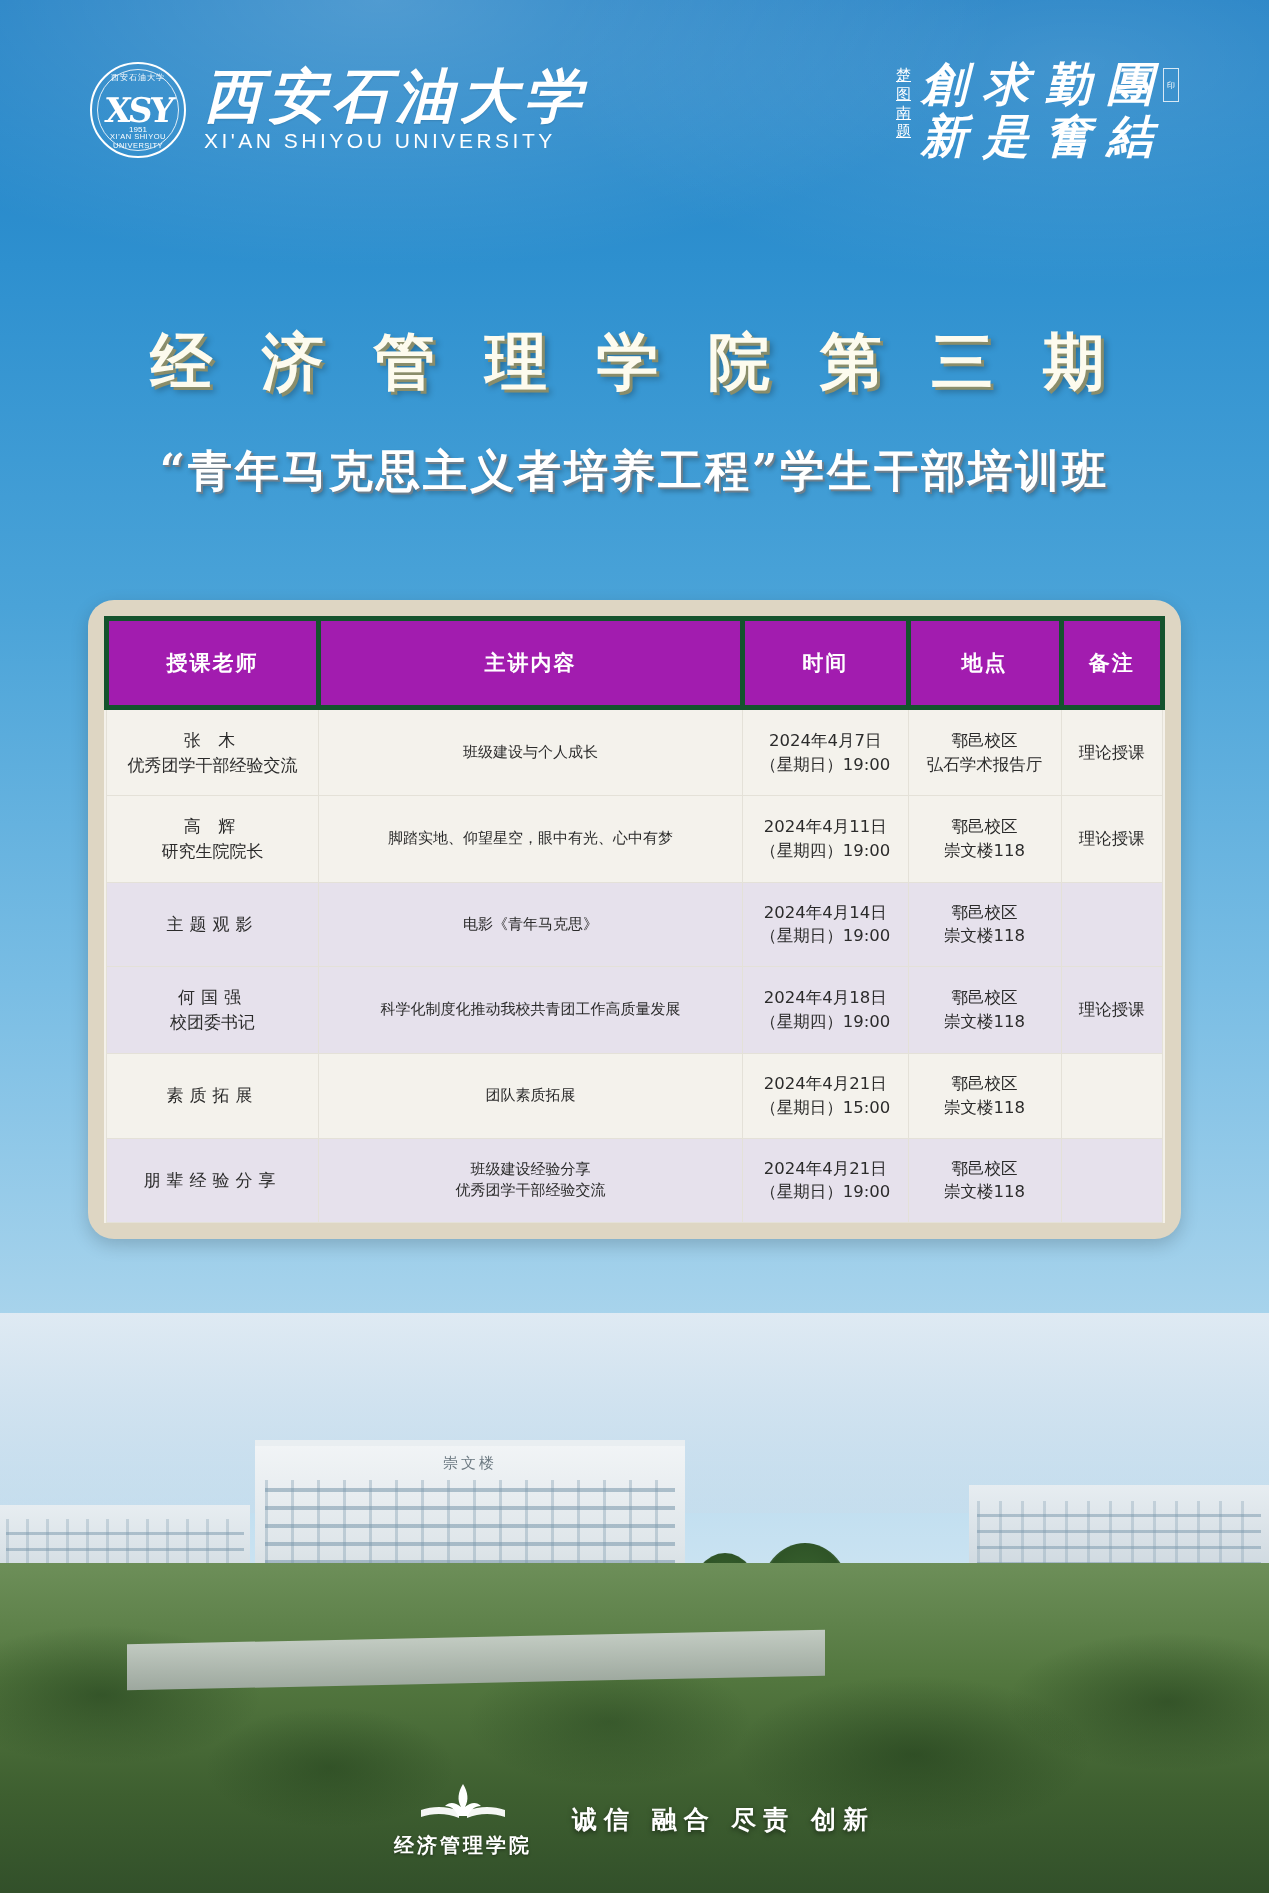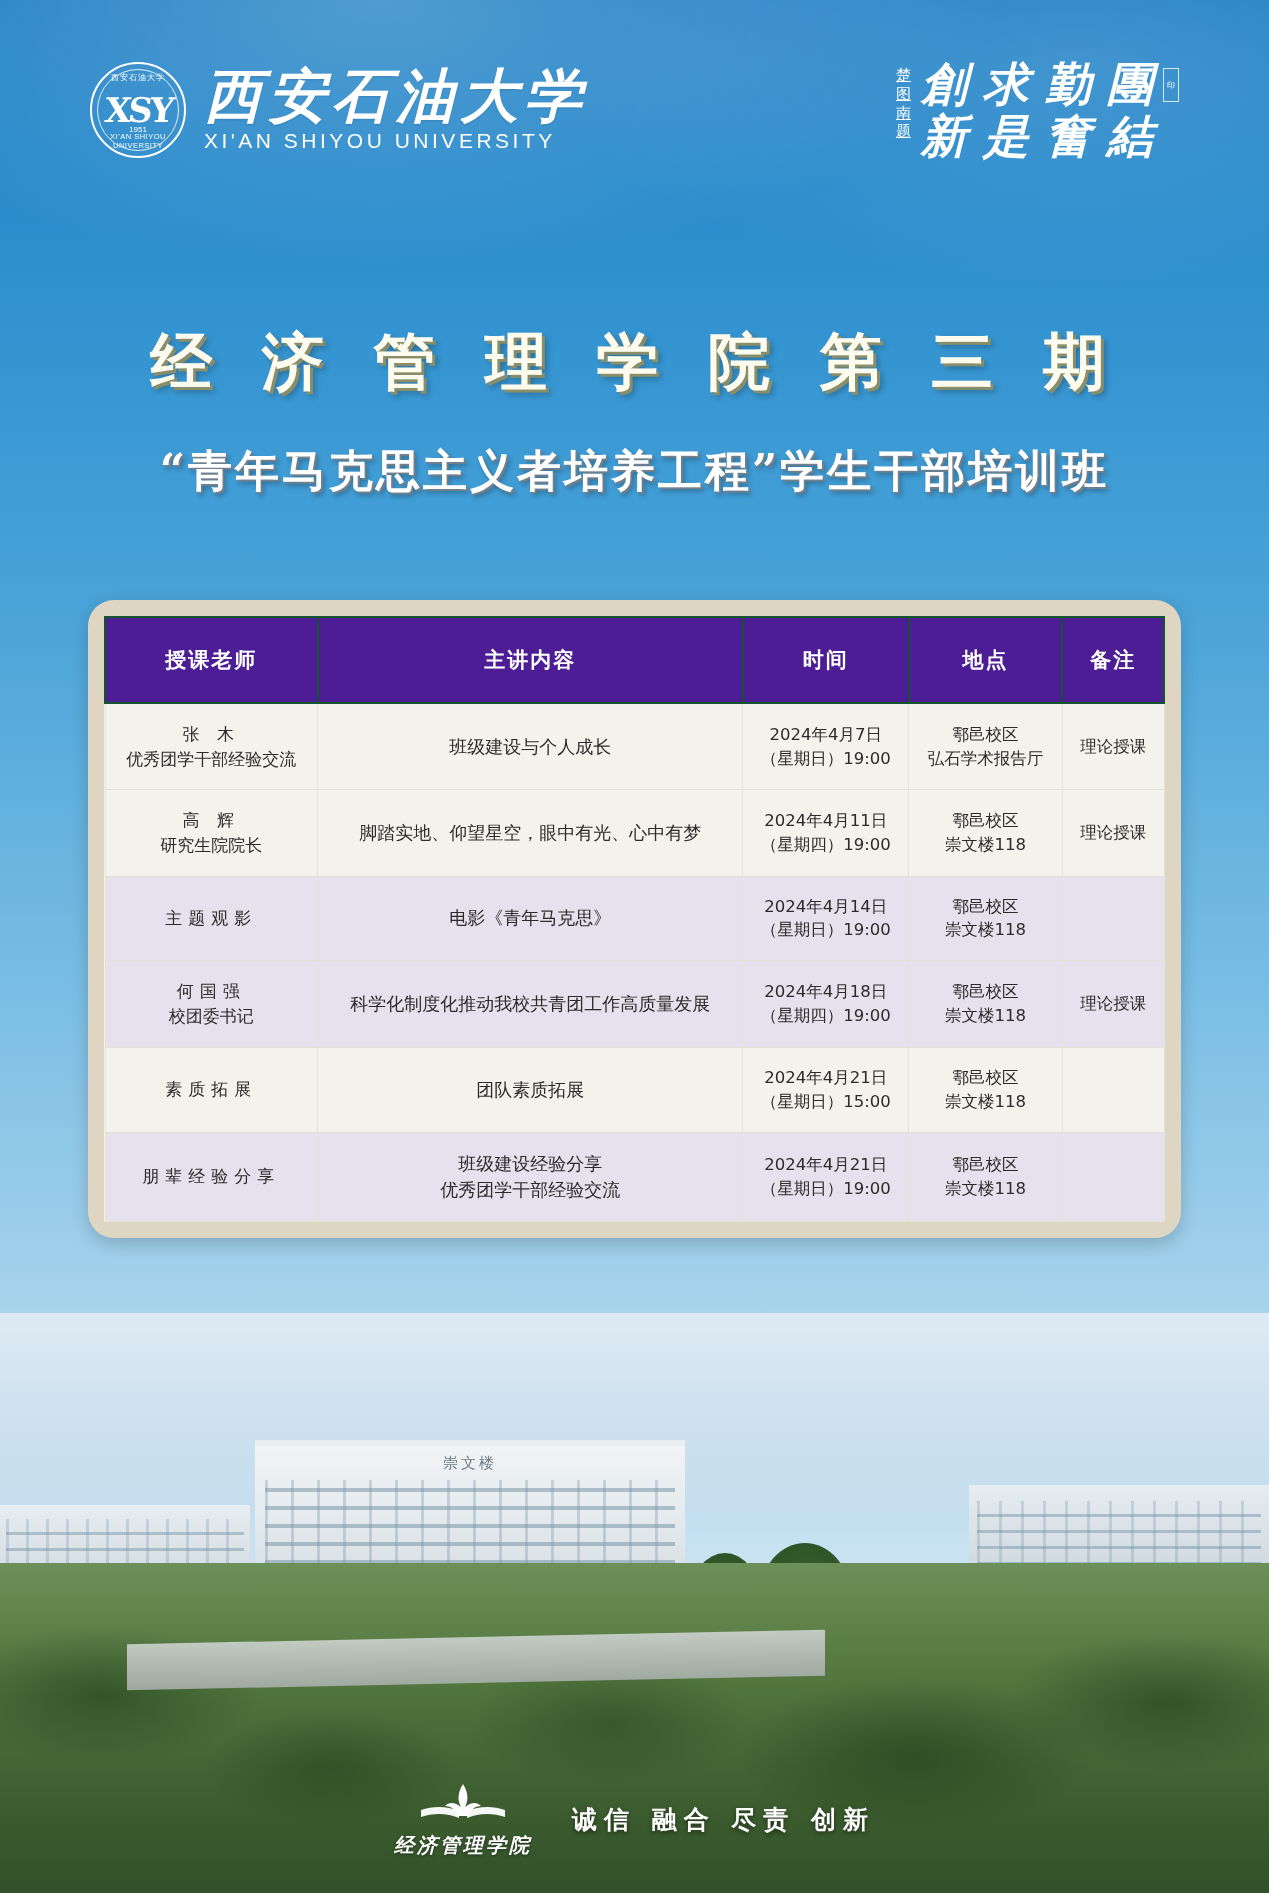--- a/index.html
+++ b/index.html
@@ -112,37 +112,37 @@
     width: 100%; border-collapse: collapse;
     background: #f4f1ea;
     table-layout: fixed;
   }
   col.c1 { width: 205px; }
   col.c2 { width: 410px; }
   col.c3 { width: 160px; }
   col.c4 { width: 148px; }
   col.c5 { width: 98px; }
   th {
-    background: #4c1d95; color: #ffffff;
+    background: #a21caf; color: #ffffff;
     font-size: 21px; font-weight: bold; letter-spacing: 2px;
-    padding: 28px 4px; border: 2px solid #14532d;
+    padding: 28px 4px; border: 5px solid #14532d;
     font-family: "DejaVu Sans", sans-serif;
   }
   td {
     border: 1px solid #e4e1d8;
     text-align: center; vertical-align: middle;
     font-size: 16.5px; color: #2b2b2b; line-height: 1.45;
     padding: 18px 8px;
     font-family: "DejaVu Sans", sans-serif;
   }
   tr.alt td { background: #e6e1ec; }
   tr.norm td { background: #f4f2ec; }
   td.teacher { font-size: 17px; }
   td.teacher .tname { letter-spacing: 6px; }
-  td.topic { font-size: 18px; }
+  td.topic { font-size: 15px; }
   td.time .t1 { display: block; }
   td.time .t2 { display: block; }
   td.place .p1 { display: block; }
   td.place .p2 { display: block; }
   
   .photo {
     position: absolute; left: 0; bottom: 0; width: 100%; height: 580px;
     overflow: hidden;
   }
   .photo-sky {
@@ -207,21 +207,21 @@
     border-radius: 50% 50% 42% 42%;
   }
   .t-a { left: 690px; }
   .t-b { left: 760px; bottom: 246px; width: 90px; height: 104px; }
   .t-c { left: 180px; bottom: 252px; width: 60px; height: 76px; }
   
   .footer {
     position: absolute; left: 0; bottom: 34px; width: 100%;
     display: flex; align-items: center; justify-content: center; gap: 40px;
   }
-  .coll-logo { display: flex; flex-direction: column; align-items: center; gap: 6px; font-style: italic; }
+  .coll-logo { display: flex; flex-direction: column; align-items: center; gap: 6px; }
   .coll-mark { width: 120px; height: 46px; position: relative; }
   .coll-name {
     color: #ffffff; font-size: 20px; letter-spacing: 3px; font-weight: bold;
     font-family: "DejaVu Sans", sans-serif;
     text-shadow: 0 1px 3px rgba(0,0,0,0.45);
   }
   .footer-slogan {
     color: #ffffff; font-size: 25px; letter-spacing: 7px; font-weight: bold;
     font-family: "DejaVu Serif", serif;
     text-shadow: 0 2px 5px rgba(0,0,0,0.5);

